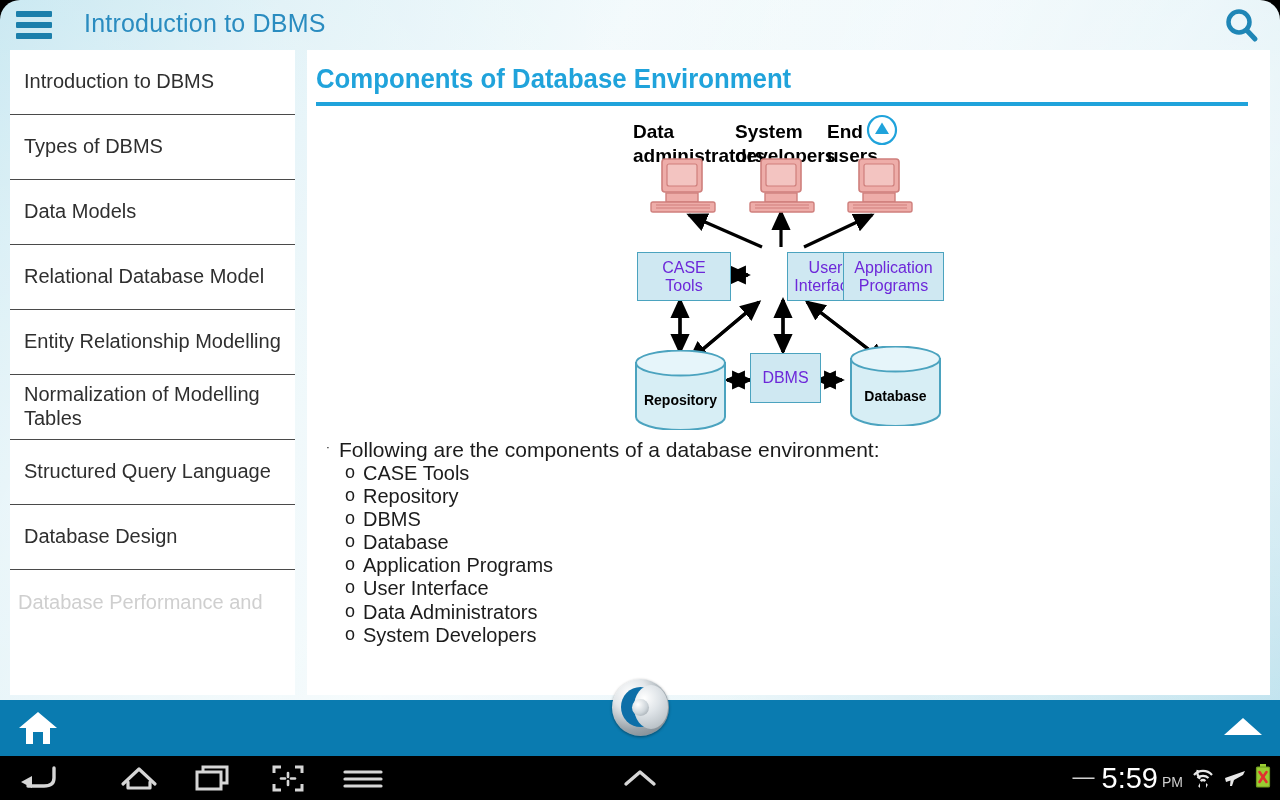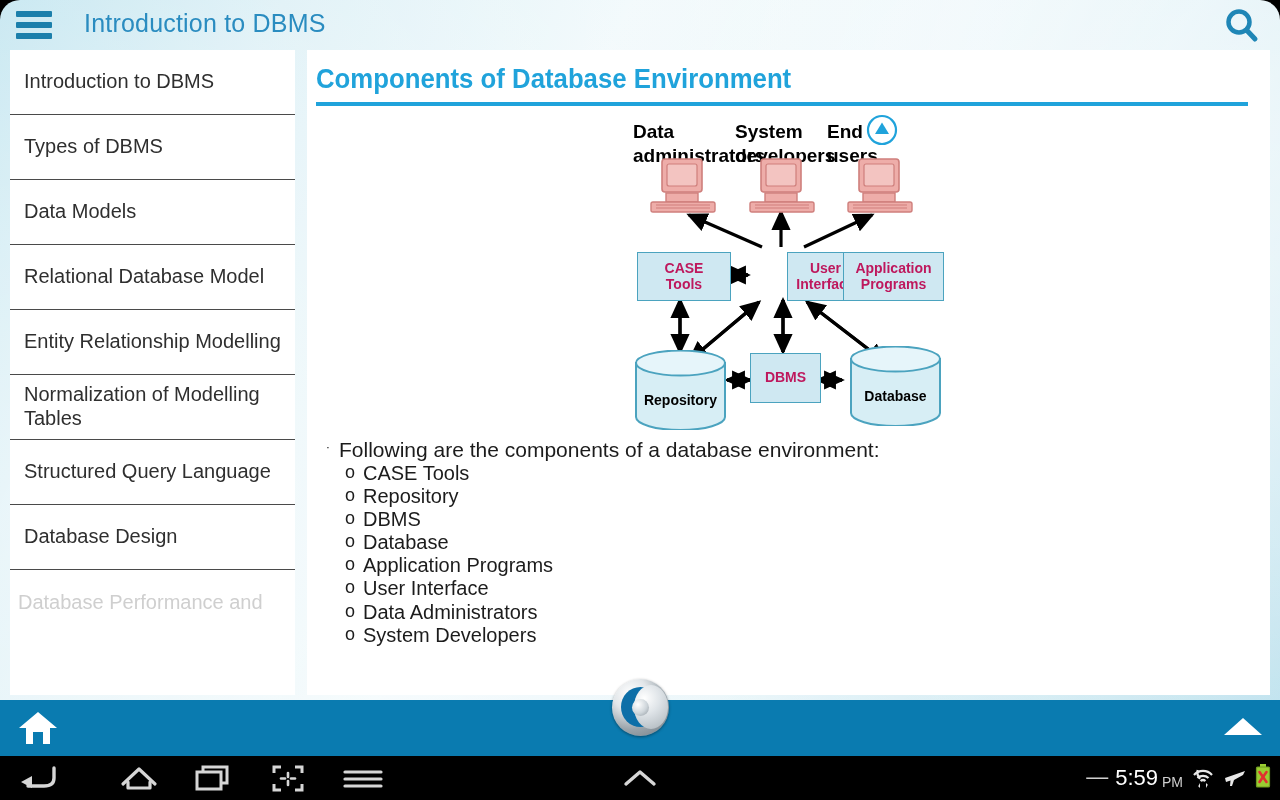--- a/index.html
+++ b/index.html
@@ -88,21 +88,21 @@
     font-size: 19px; font-weight: bold; color: #000;
     line-height: 1.28; white-space: pre-line;
   }
   .pc { position: absolute; width: 72px; height: 62px; }
   .dbox {
     position: absolute;
     background: #cfe8f2;
     border: 1.5px solid #4ba3bf;
     display: flex; align-items: center; justify-content: center;
     text-align: center;
-    font-size: 14px; font-weight: bold; color: #be185d; line-height: 1.1;
+    font-size: 16px; font-weight: normal; color: #6d28d9; line-height: 1.1;
     white-space: pre-line;
   }
   .cyl { position: absolute; }
   .cyl-label {
     position: absolute; width: 100%; text-align: center;
     font-size: 14px; font-weight: bold; color: #000;
   }
 
   
   #bullets { position: absolute; left: 10px; top: 388px; width: 940px; }
@@ -160,21 +160,21 @@
   }
 
   
   #navbar {
     position: absolute; left: 0; top: 756px; width: 1280px; height: 44px;
     background: #000000;
   }
   .nav-ico { position: absolute; top: 6px; width: 52px; height: 32px; cursor: pointer; }
   #status { position: absolute; right: 8px; top: 0; height: 44px; display: flex; align-items: center; gap: 7px; }
   #status .dash { color: #cfcfcf; font-size: 22px; line-height: 1; padding-bottom: 3px; }
-  #clock { color: #ffffff; font-size: 22px; letter-spacing: 0px; }
+  #clock { color: #ffffff; font-size: 29px; letter-spacing: 0px; }
   #ampm { color: #cfcfcf; font-size: 14px; margin-left: -3px; padding-top: 7px; }
 </style>
 </head>
 <body>
 
 <div id="app">
 
   <div id="header">
     <div id="hamburger">
       <span></span>

